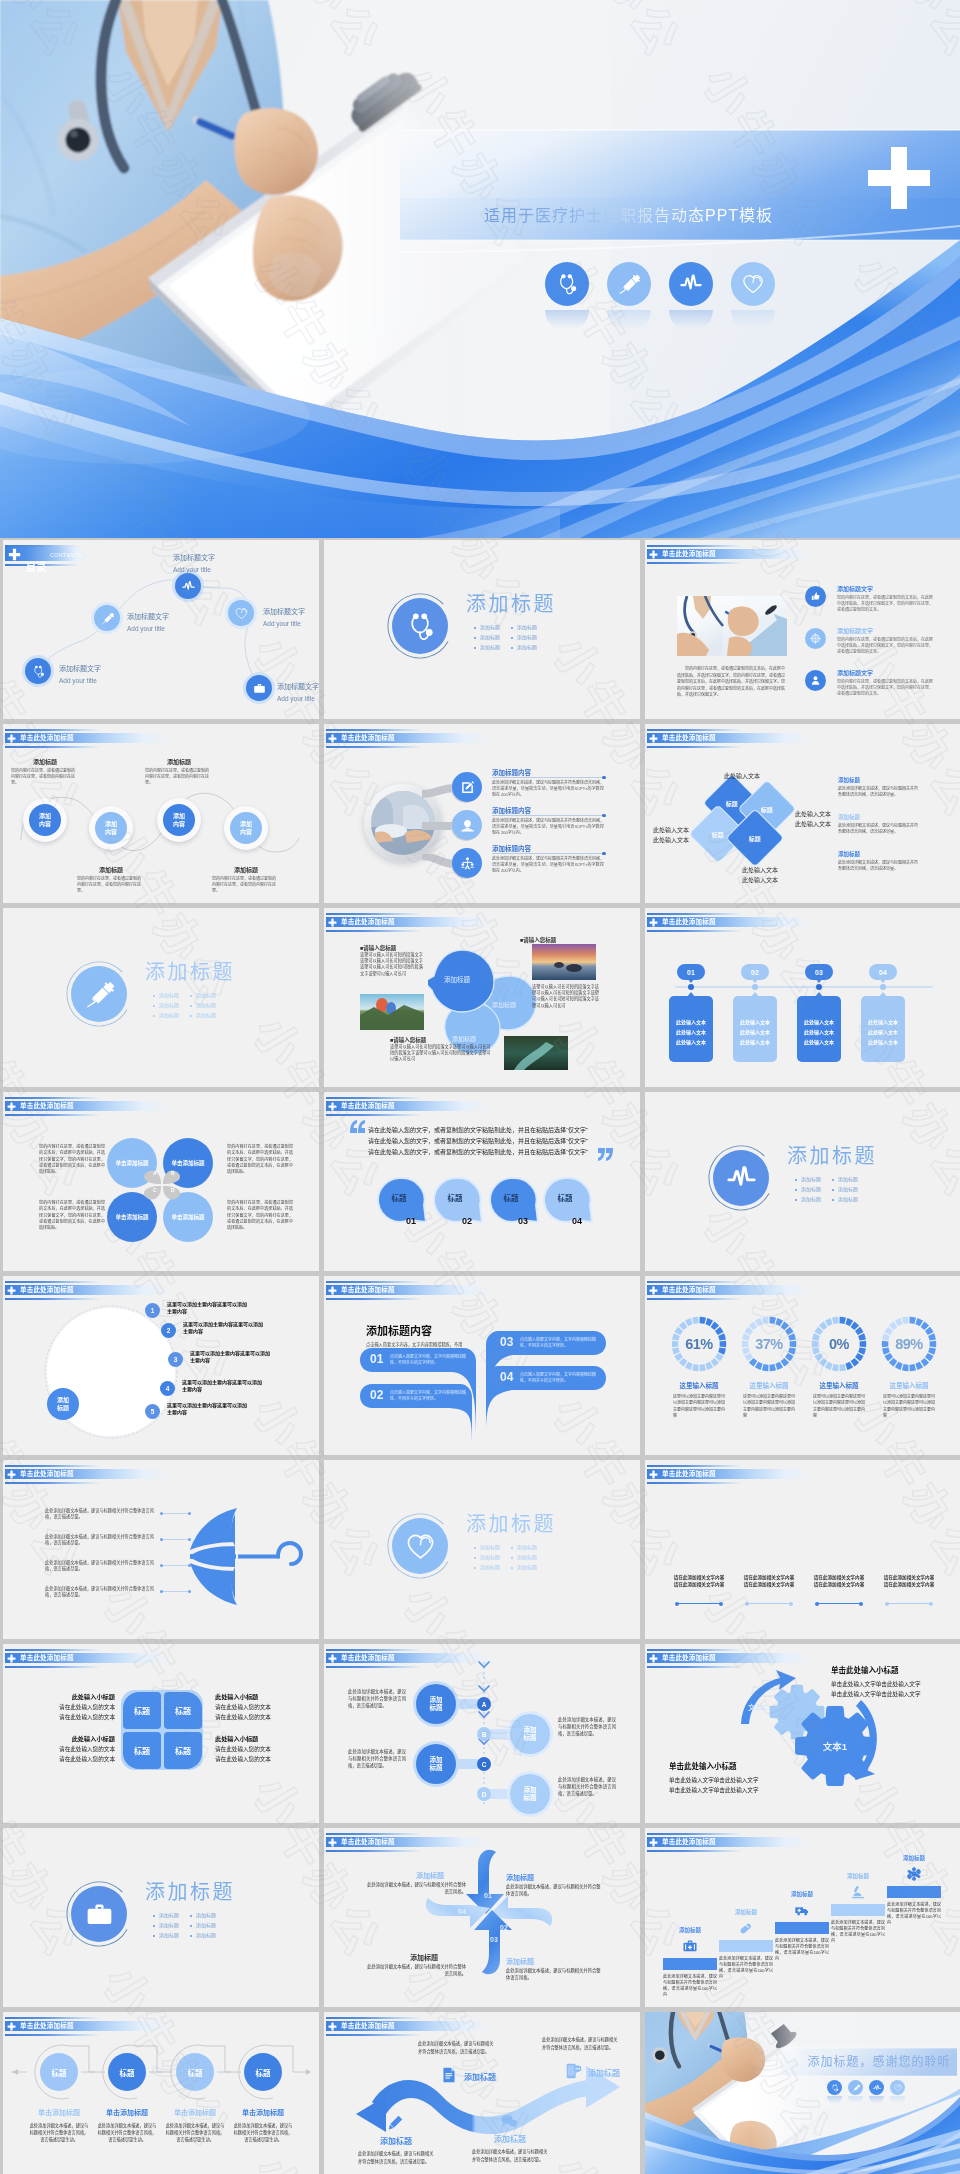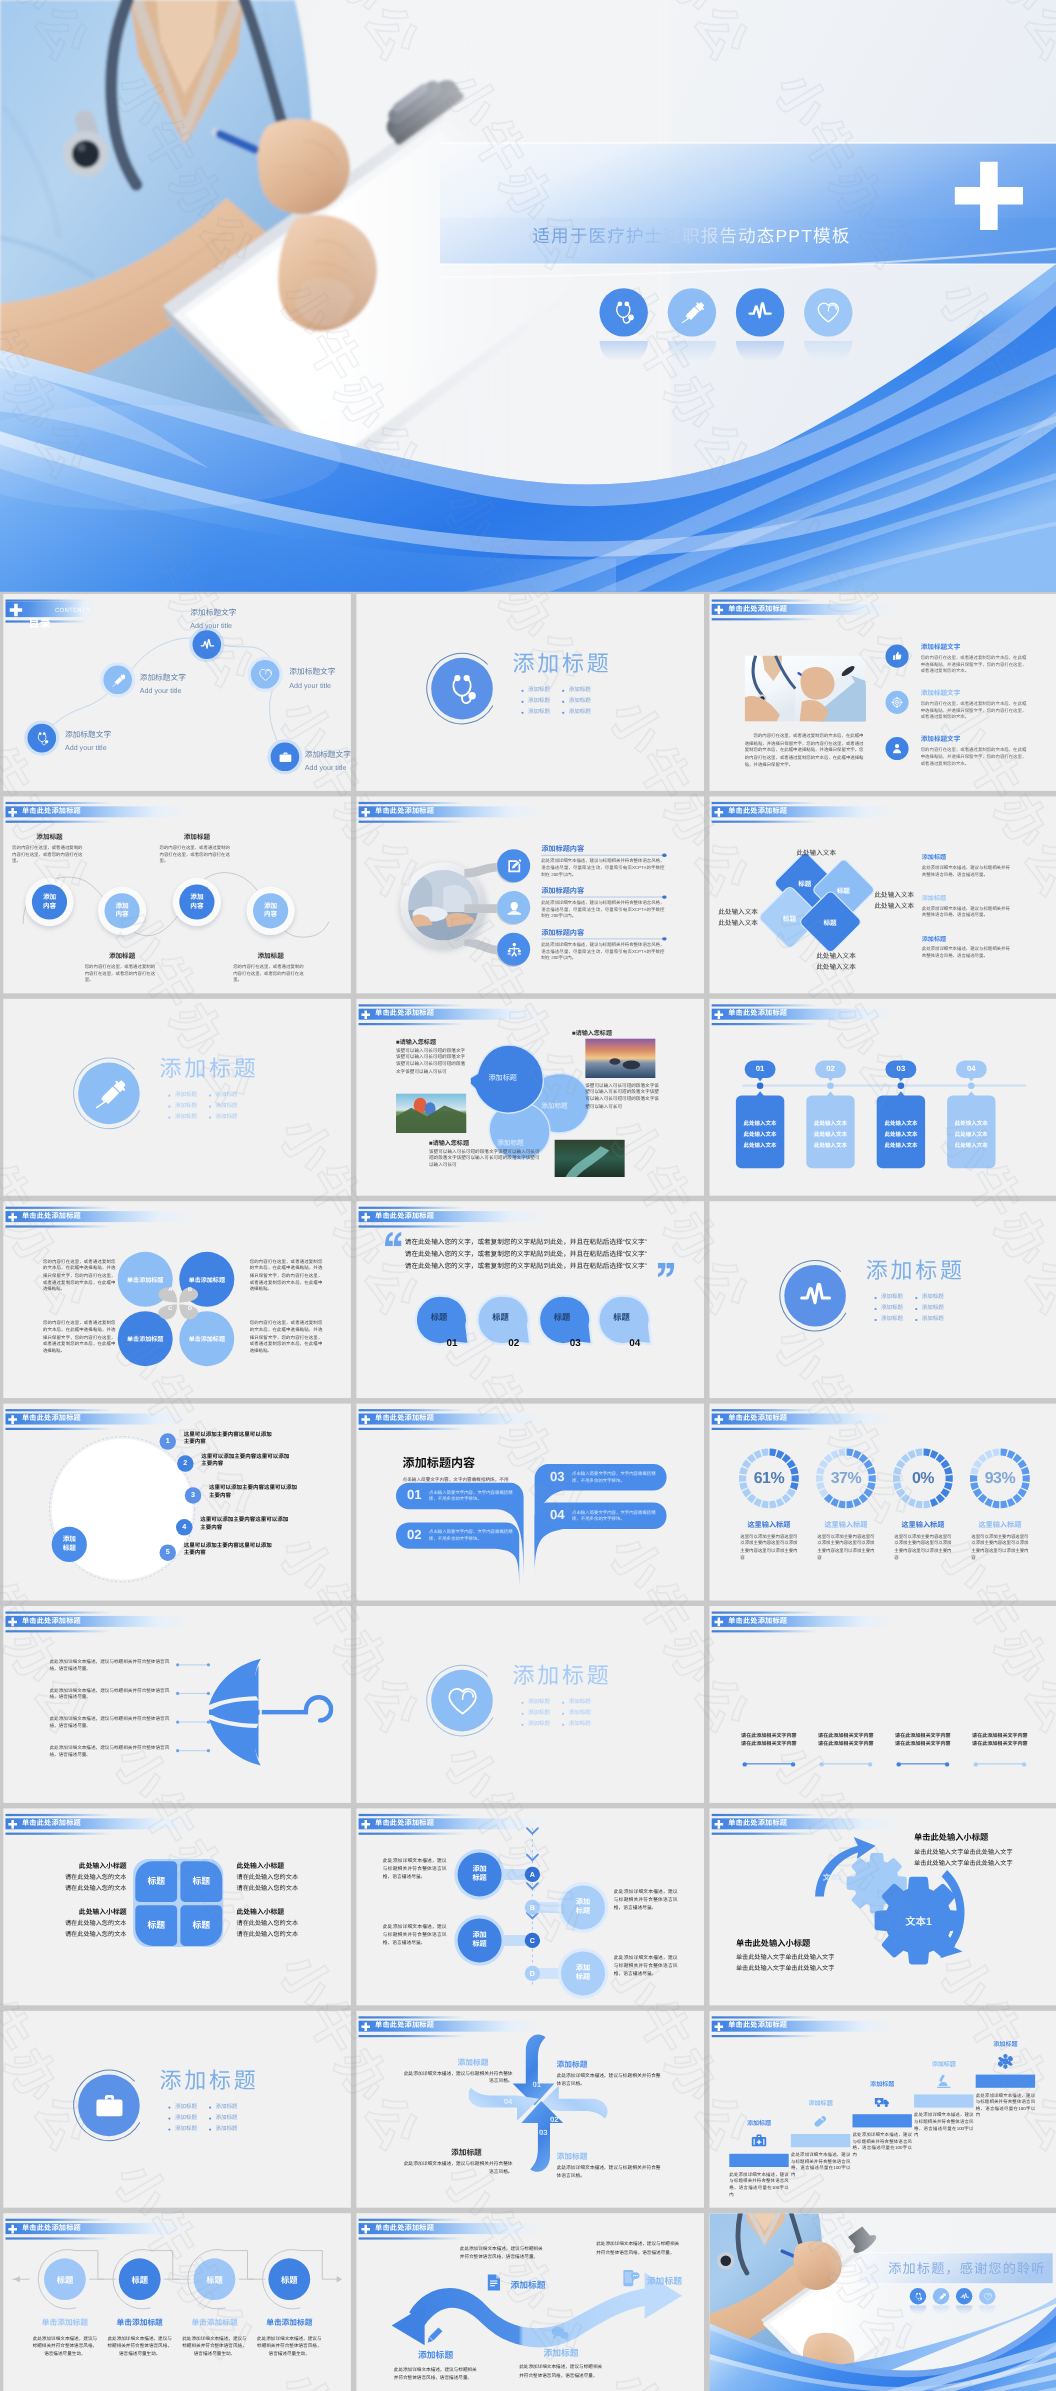--- a/index.html
+++ b/index.html
@@ -1065,21 +1065,21 @@
             <path d="M16.5 49.8 A24 24 0 0 1 12.3 46.2" stroke="#5b9af0" stroke-width="6.5" fill="none"></path>
             <path d="M11.5 45.2 A24 24 0 0 1 8.4 40.5" stroke="#5b9af0" stroke-width="6.5" fill="none"></path>
             <path d="M7.9 39.4 A24 24 0 0 1 6.3 34.0" stroke="#5b9af0" stroke-width="6.5" fill="none"></path>
             <path d="M6.2 32.8 A24 24 0 0 1 6.2 27.2" stroke="#5b9af0" stroke-width="6.5" fill="none"></path>
             <path d="M6.3 26.0 A24 24 0 0 1 7.9 20.6" stroke="#c3dcfb" stroke-width="6.5" fill="none"></path>
             <path d="M8.4 19.5 A24 24 0 0 1 11.5 14.8" stroke="#c3dcfb" stroke-width="6.5" fill="none"></path>
             <path d="M12.3 13.8 A24 24 0 0 1 16.5 10.2" stroke="#c3dcfb" stroke-width="6.5" fill="none"></path>
             <path d="M17.6 9.5 A24 24 0 0 1 22.6 7.2" stroke="#c3dcfb" stroke-width="6.5" fill="none"></path>
             <path d="M23.8 6.8 A24 24 0 0 1 29.4 6.0" stroke="#c3dcfb" stroke-width="6.5" fill="none"></path>
           </svg></div>
-        <div class="tt" style="left:234px;top:60px;width:60px;text-align:center;font-size:14.5px;font-weight:700;letter-spacing:-0.5px;color:#7fa6d4">93%</div>
+        <div class="tt" style="left:234px;top:60px;width:60px;text-align:center;font-size:14.5px;font-weight:700;letter-spacing:-0.5px;color:#7fa6d4">89%</div>
         <div class="tt" style="left:234px;top:104px;width:60px;text-align:center;font-size:6.5px;font-weight:700;color:#8dbdf5">这里输入标题</div>
         <div class="tt" style="left:238px;top:118px;width:52px;font-size:4px;line-height:6.4px;color:#444;text-align:justify">这里可以添加主要内容这里可以添加主要内容这里可以添加主要内容这里可以添加主要内容</div>
       </div>
       <div class="thumb">
         <div class="sh">
           <div class="ln1"></div>
           <div class="bar"></div>
           <div class="ln2"></div>
           <svg class="cr" viewBox="0 0 24 24">
             <path d="M9 1.5h6v7.5h7.5v6H15v7.5H9V15H1.5V9H9z" fill="#ffffff"></path>

